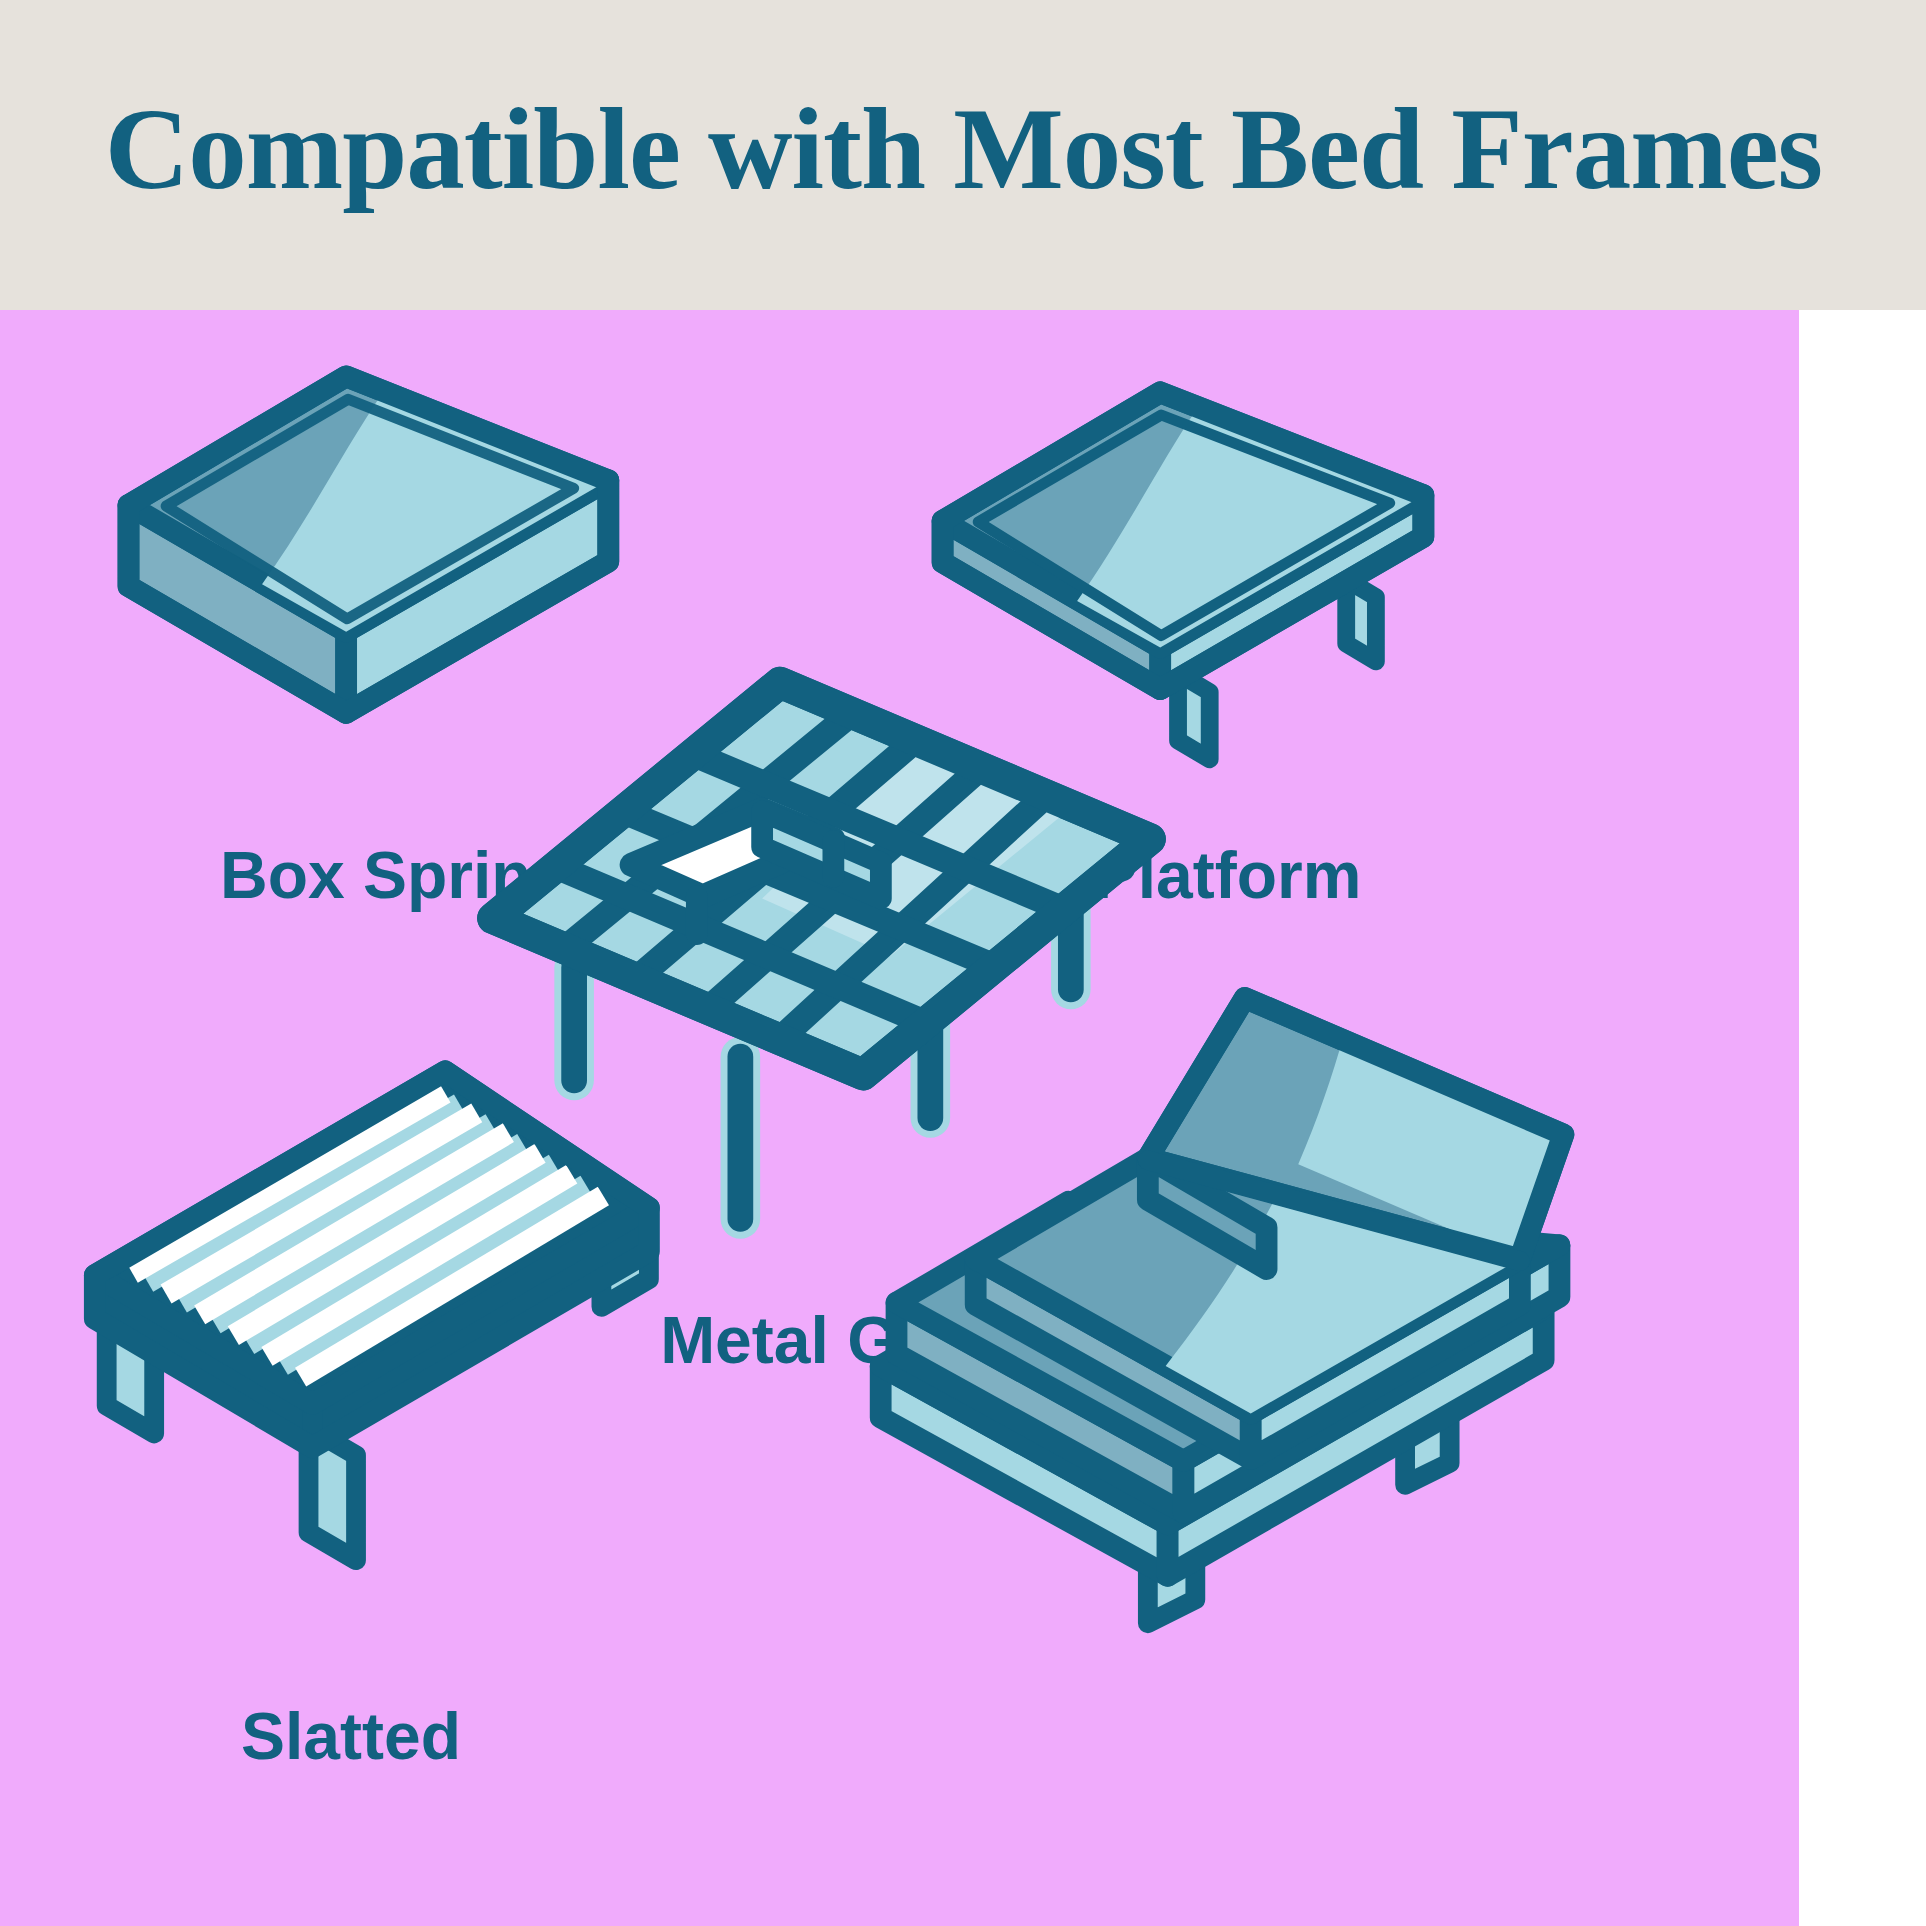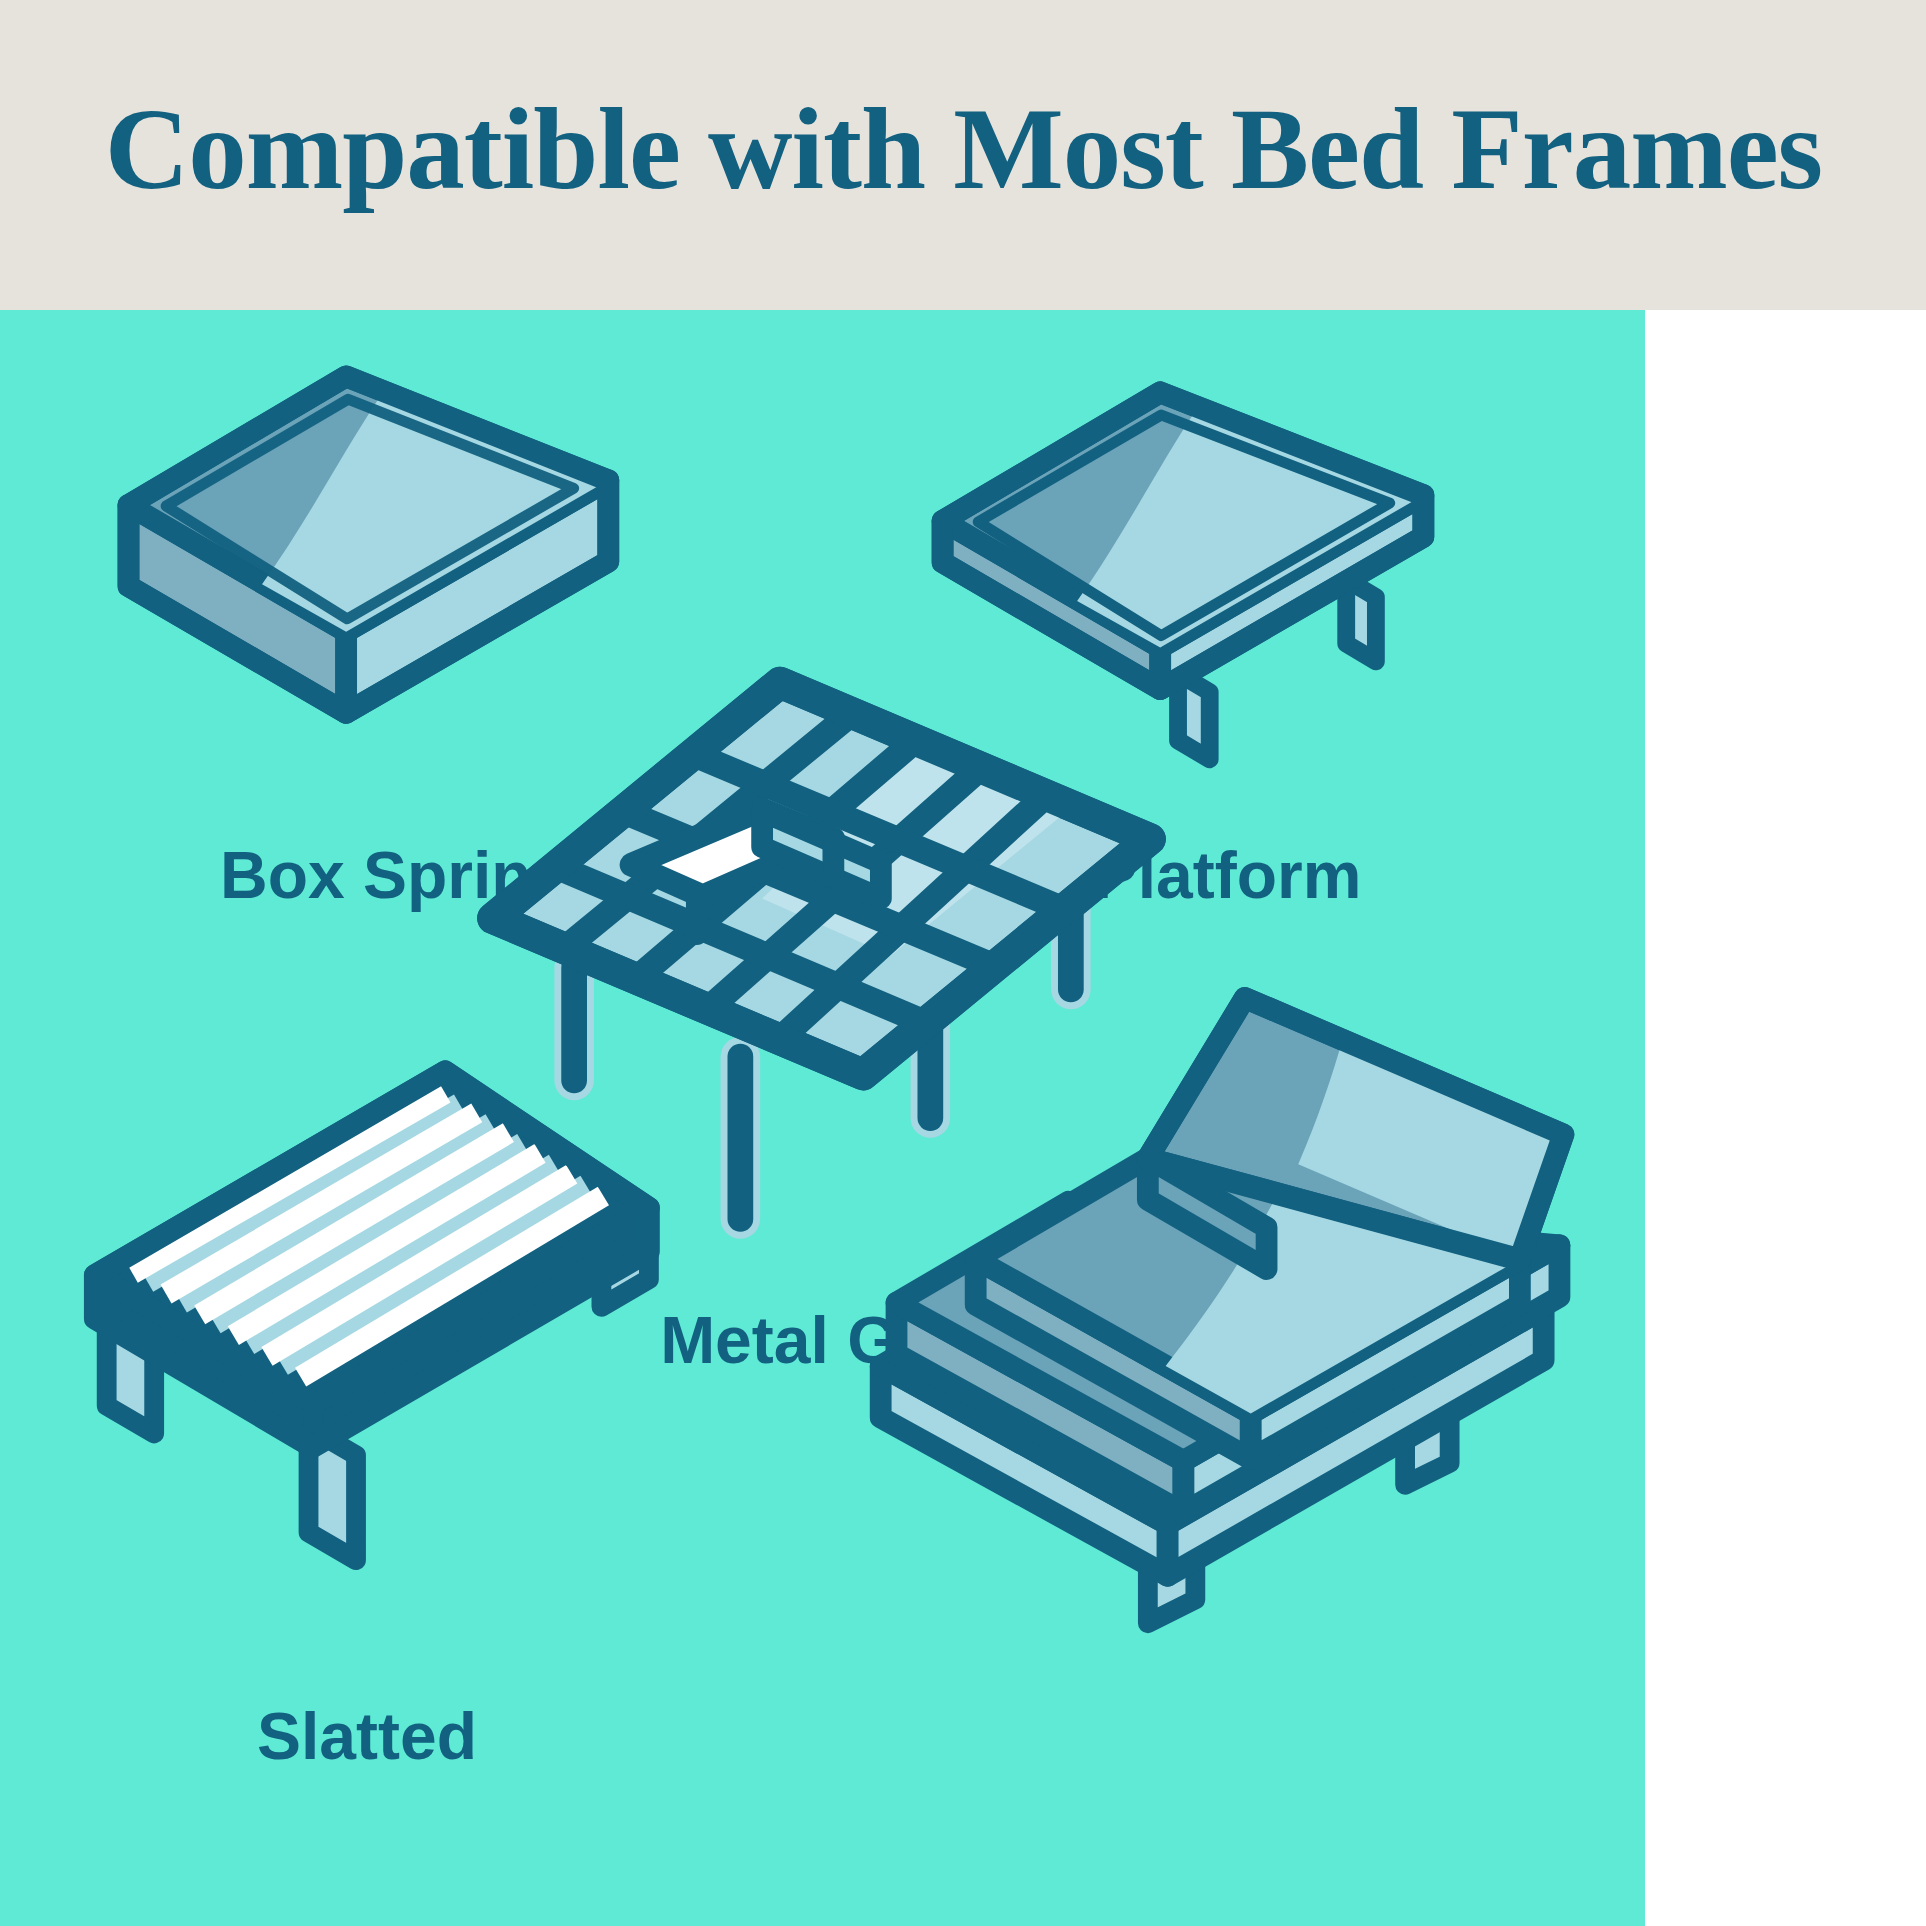--- a/index.html
+++ b/index.html
@@ -8,23 +8,23 @@
   html, body {
     width: 1927px;
     height: 1927px;
     background: #ffffff;
     font-family: "Liberation Sans", sans-serif;
     overflow: hidden;
   }
 
   #page {
     position: relative;
-    width: 1645px;
+    width: 1799px;
     height: 1927px;
-    background: #5eead4;
+    background: #f0abfc;
   }
 
   
   .header-band {
     position: absolute;
     left: 0;
     top: 0;
     width: 1927px;
     height: 310px;
     background: #e6e2dc;
@@ -75,21 +75,21 @@
   
   #cell-box-spring   { left: 59px;   top: 327px;  width: 693px;  height: 554px; }
   #cell-platform     { left: 881px;  top: 327px;  width: 693px;  height: 554px; }
   #cell-metal-grid   { left: 465px;  top: 653px;  width: 713px;  height: 752px; }
   #cell-slatted      { left: 59px;   top: 1010px; width: 693px;  height: 752px; }
   #cell-adjustable   { left: 851px;  top: 970px;  width: 752px;  height: 792px; }
 
   #label-box-spring  { left: 79px;  top: 842px;  width: 634px; }
   #label-platform    { left: 881px; top: 842px;  width: 693px; }
   #label-metal-grid  { left: 465px; top: 1307px; width: 713px; }
-  #label-slatted     { left: 50px;  top: 1703px; width: 634px; }
+  #label-slatted     { left: 34px;  top: 1703px; width: 634px; }
   #label-adjustable  { left: 851px; top: 1703px; width: 752px; }
 
   svg { display: block; overflow: visible; }
 </style>
 </head>
 <body>
 
 <div id="page">
 
   <div class="header-band"></div>

